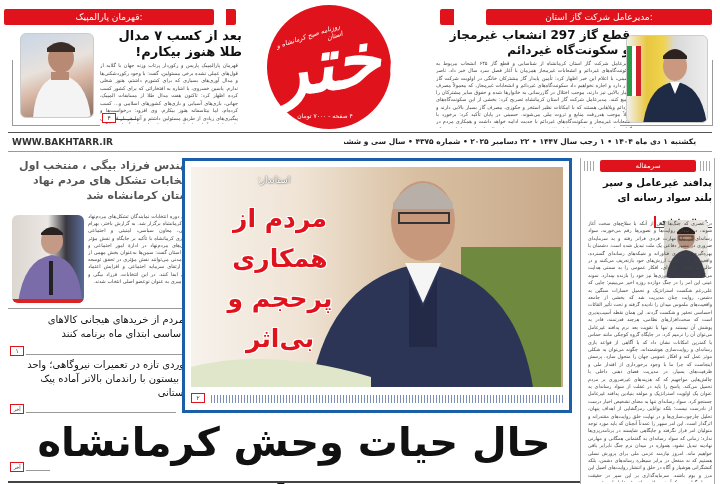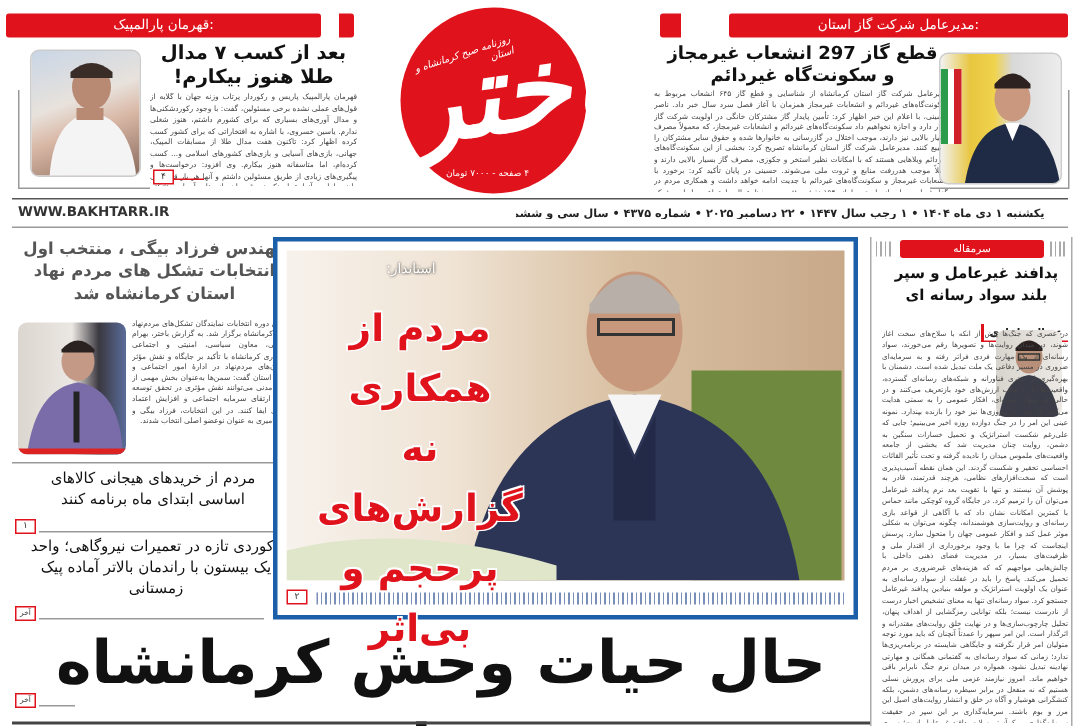--- a/index.html
+++ b/index.html
@@ -1,19 +1,19 @@
 <!DOCTYPE html>
 <html><head>
 <meta charset="utf-8">
 <style>
 *{box-sizing:border-box;margin:0;padding:0}
 body{width:720px;height:484px;background:#fff;font-family:"DejaVu Sans",sans-serif;position:relative;overflow:hidden;color:#222}
 .abs{position:absolute}
 .redbar{background:#e0131c;color:#fff;font-size:9px;text-align:center;line-height:16px;height:16px;border-radius:2px}
-.hd{font-weight:bold;color:#111;text-align:center;direction:rtl;line-height:1.25}
+.hd{font-weight:bold;color:#111;text-align:right;direction:rtl;line-height:1.25}
 .body{direction:rtl;text-align:justify;font-size:5.5px;line-height:8.4px;color:#444;overflow:hidden}
 .pg{border:1px solid #e0131c;font-size:6px;color:#333;width:14px;height:10px;line-height:8px;text-align:center;background:#fff}
 .rule{background:#999;height:1px}
 .photo{border-radius:6px;overflow:hidden}
 </style>
 </head>
 <body>
 
 <div class="abs redbar" style="left:4px;top:9px;width:210px;">قهرمان پارالمپیک:</div>
 <div class="abs" style="left:226px;top:9px;width:10px;height:16px;background:#e0131c;border-radius:0 2px 2px 0"></div>
@@ -92,21 +92,20 @@
       <rect x="208" y="46" width="50" height="10" fill="none" stroke="#333" stroke-width="2"></rect>
       <path d="M120 220 q20 -110 112 -124 q92 14 110 124z" fill="#2c3556"></path>
       <path d="M214 96 l18 40 l18 -40z" fill="#f5f5f5"></path>
       <path d="M218 110 l14 30 l14 -30 v70 h-28z" fill="#232a48"></path>
       <path d="M0 200 q80 -20 180 10 l0 10 h-180z" fill="#dfe6c9"></path>
     </svg>
   </div>
   <div class="abs" style="left:14px;top:14px;width:150px;text-align:center;direction:rtl;font-size:9px;font-weight:normal;color:#fff;text-shadow:0 0 2px #000">استاندار:</div>
   <div class="abs" style="left:10px;top:38px;width:170px;direction:rtl;text-align:center">
     <div style="font-size:25px;font-weight:bold;color:#e0131c;line-height:40px;text-shadow:1px 1px 0 #fff,-1px -1px 0 #fff,1px -1px 0 #fff,-1px 1px 0 #fff">مردم از همکاری</div>
-    <div style="font-size:25px;font-weight:bold;color:#e0131c;line-height:40px;text-shadow:1px 1px 0 #fff,-1px -1px 0 #fff,1px -1px 0 #fff,-1px 1px 0 #fff">نه گزارش‌های</div>
     <div style="font-size:25px;font-weight:bold;color:#e0131c;line-height:40px;text-shadow:1px 1px 0 #fff,-1px -1px 0 #fff,1px -1px 0 #fff,-1px 1px 0 #fff">پرحجم و بی‌اثر</div>
   </div>
   <div class="abs pg" style="left:6px;top:232px">۲</div>
   <div class="abs" style="left:26px;top:234px;width:352px;height:8px;background:repeating-linear-gradient(90deg,#7a8fb8 0 1px,#fff 1px 3px)"></div>
 </div>
 
 <div class="abs" style="left:584px;top:161px;width:12px;height:10px;background:repeating-linear-gradient(90deg,#aaa 0 1px,#fff 1px 3px)"></div>
 <div class="abs redbar" style="left:600px;top:160px;width:96px;height:12px;line-height:12px;font-size:7px">سرمقاله</div>
 <div class="abs" style="left:700px;top:161px;width:12px;height:10px;background:repeating-linear-gradient(90deg,#aaa 0 1px,#fff 1px 3px)"></div>
 <div class="abs hd" style="left:590px;top:175px;width:122px;font-size:10px;line-height:15px">پدافند غیرعامل و سپر بلند سواد رسانه ای</div>

